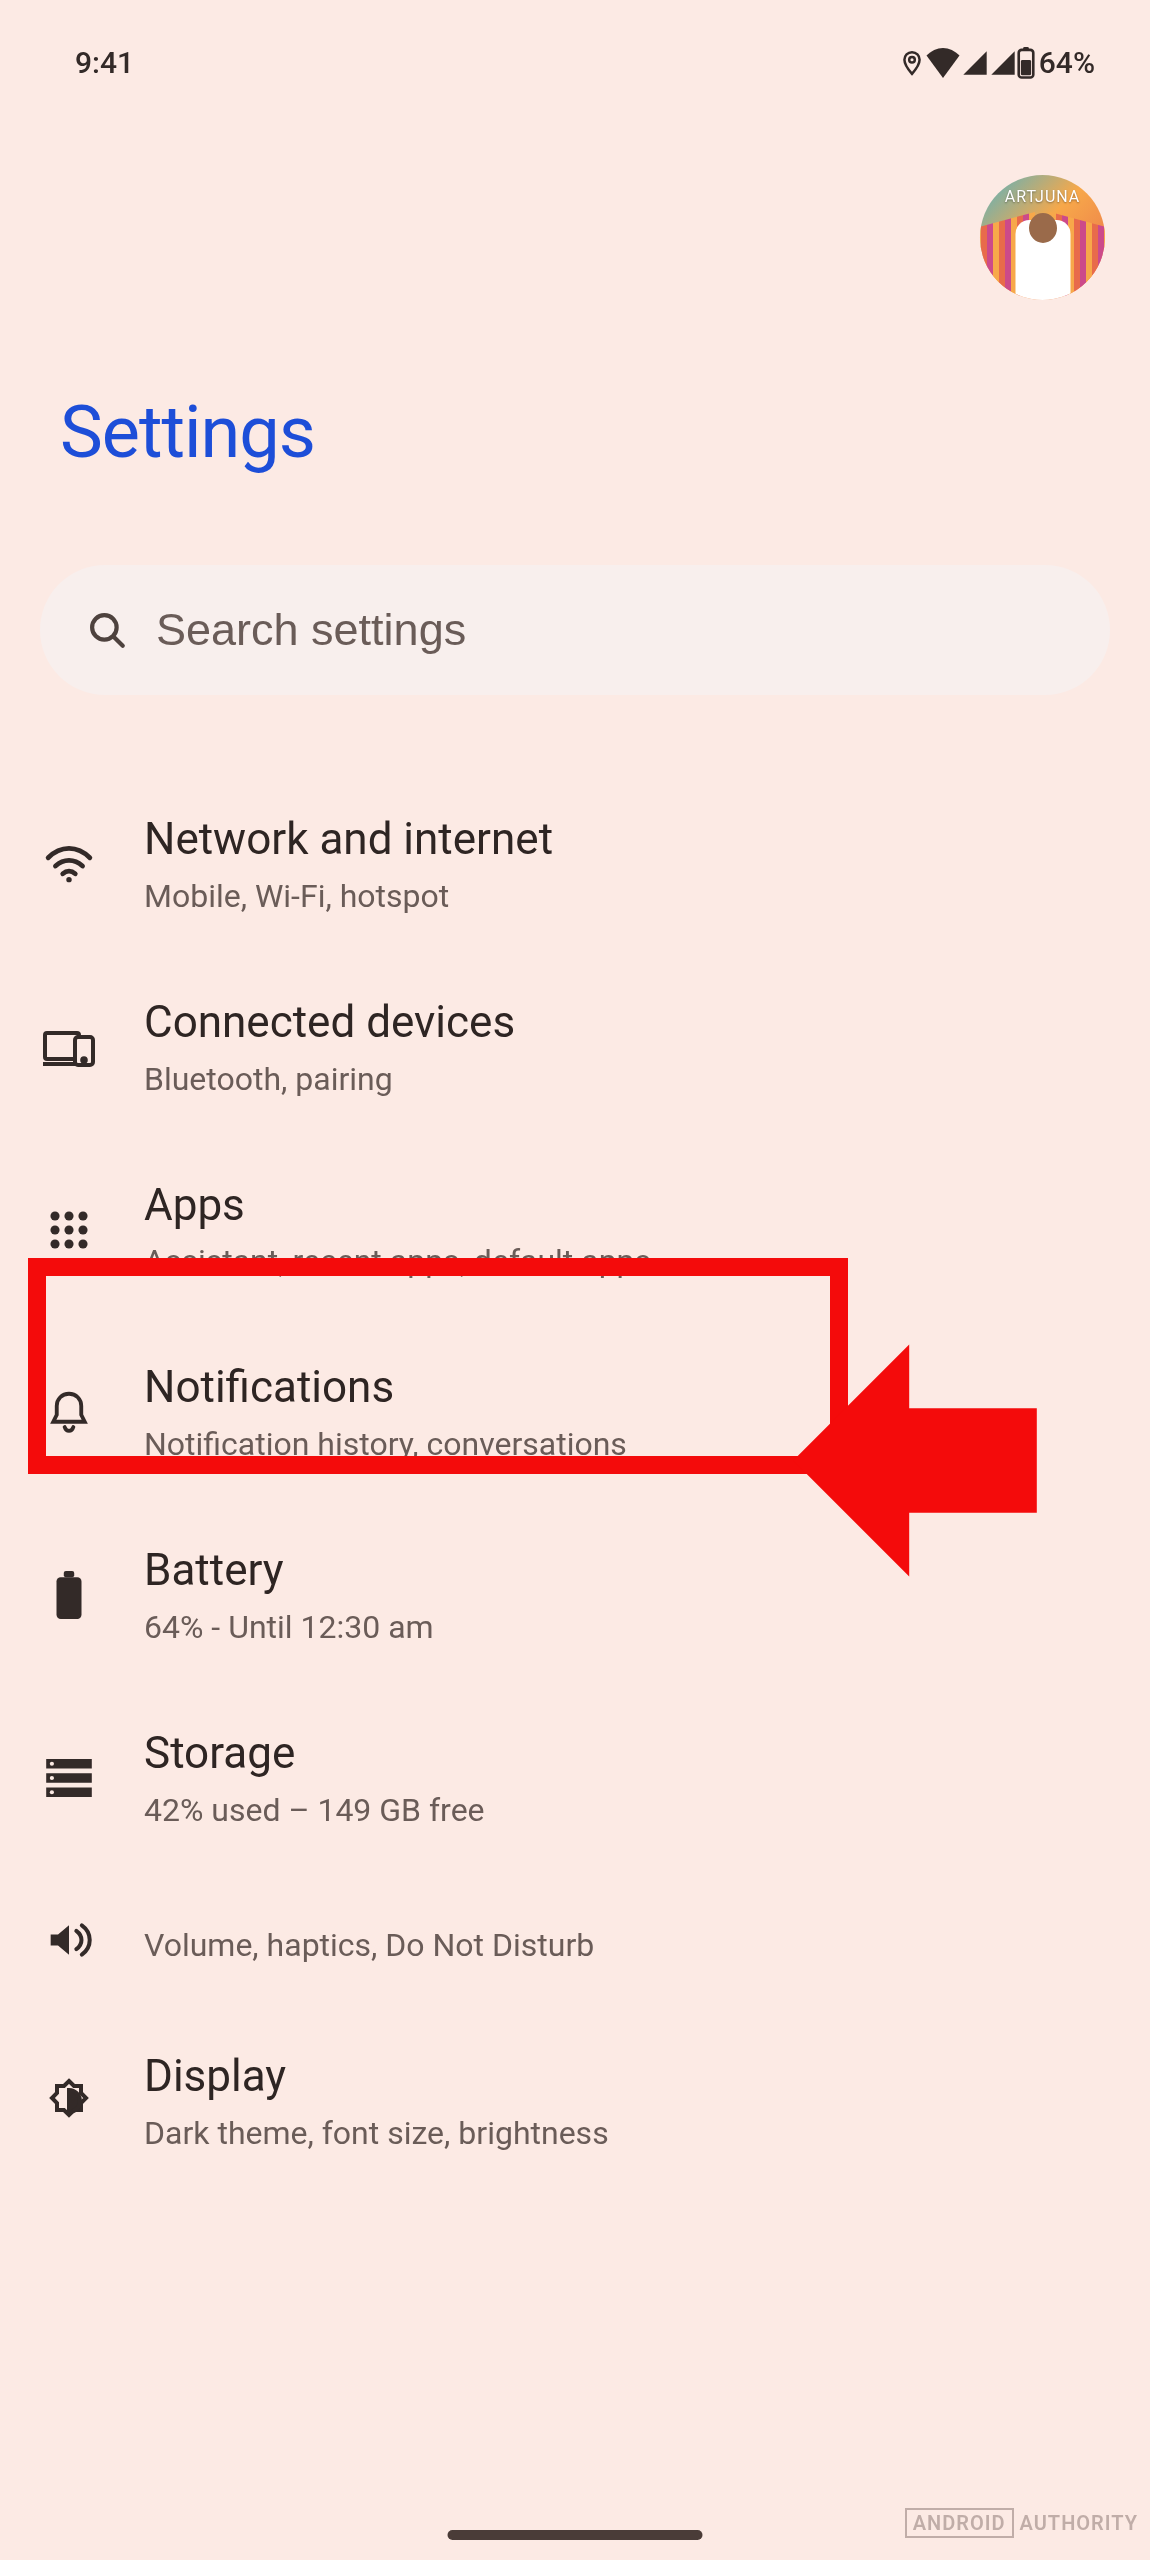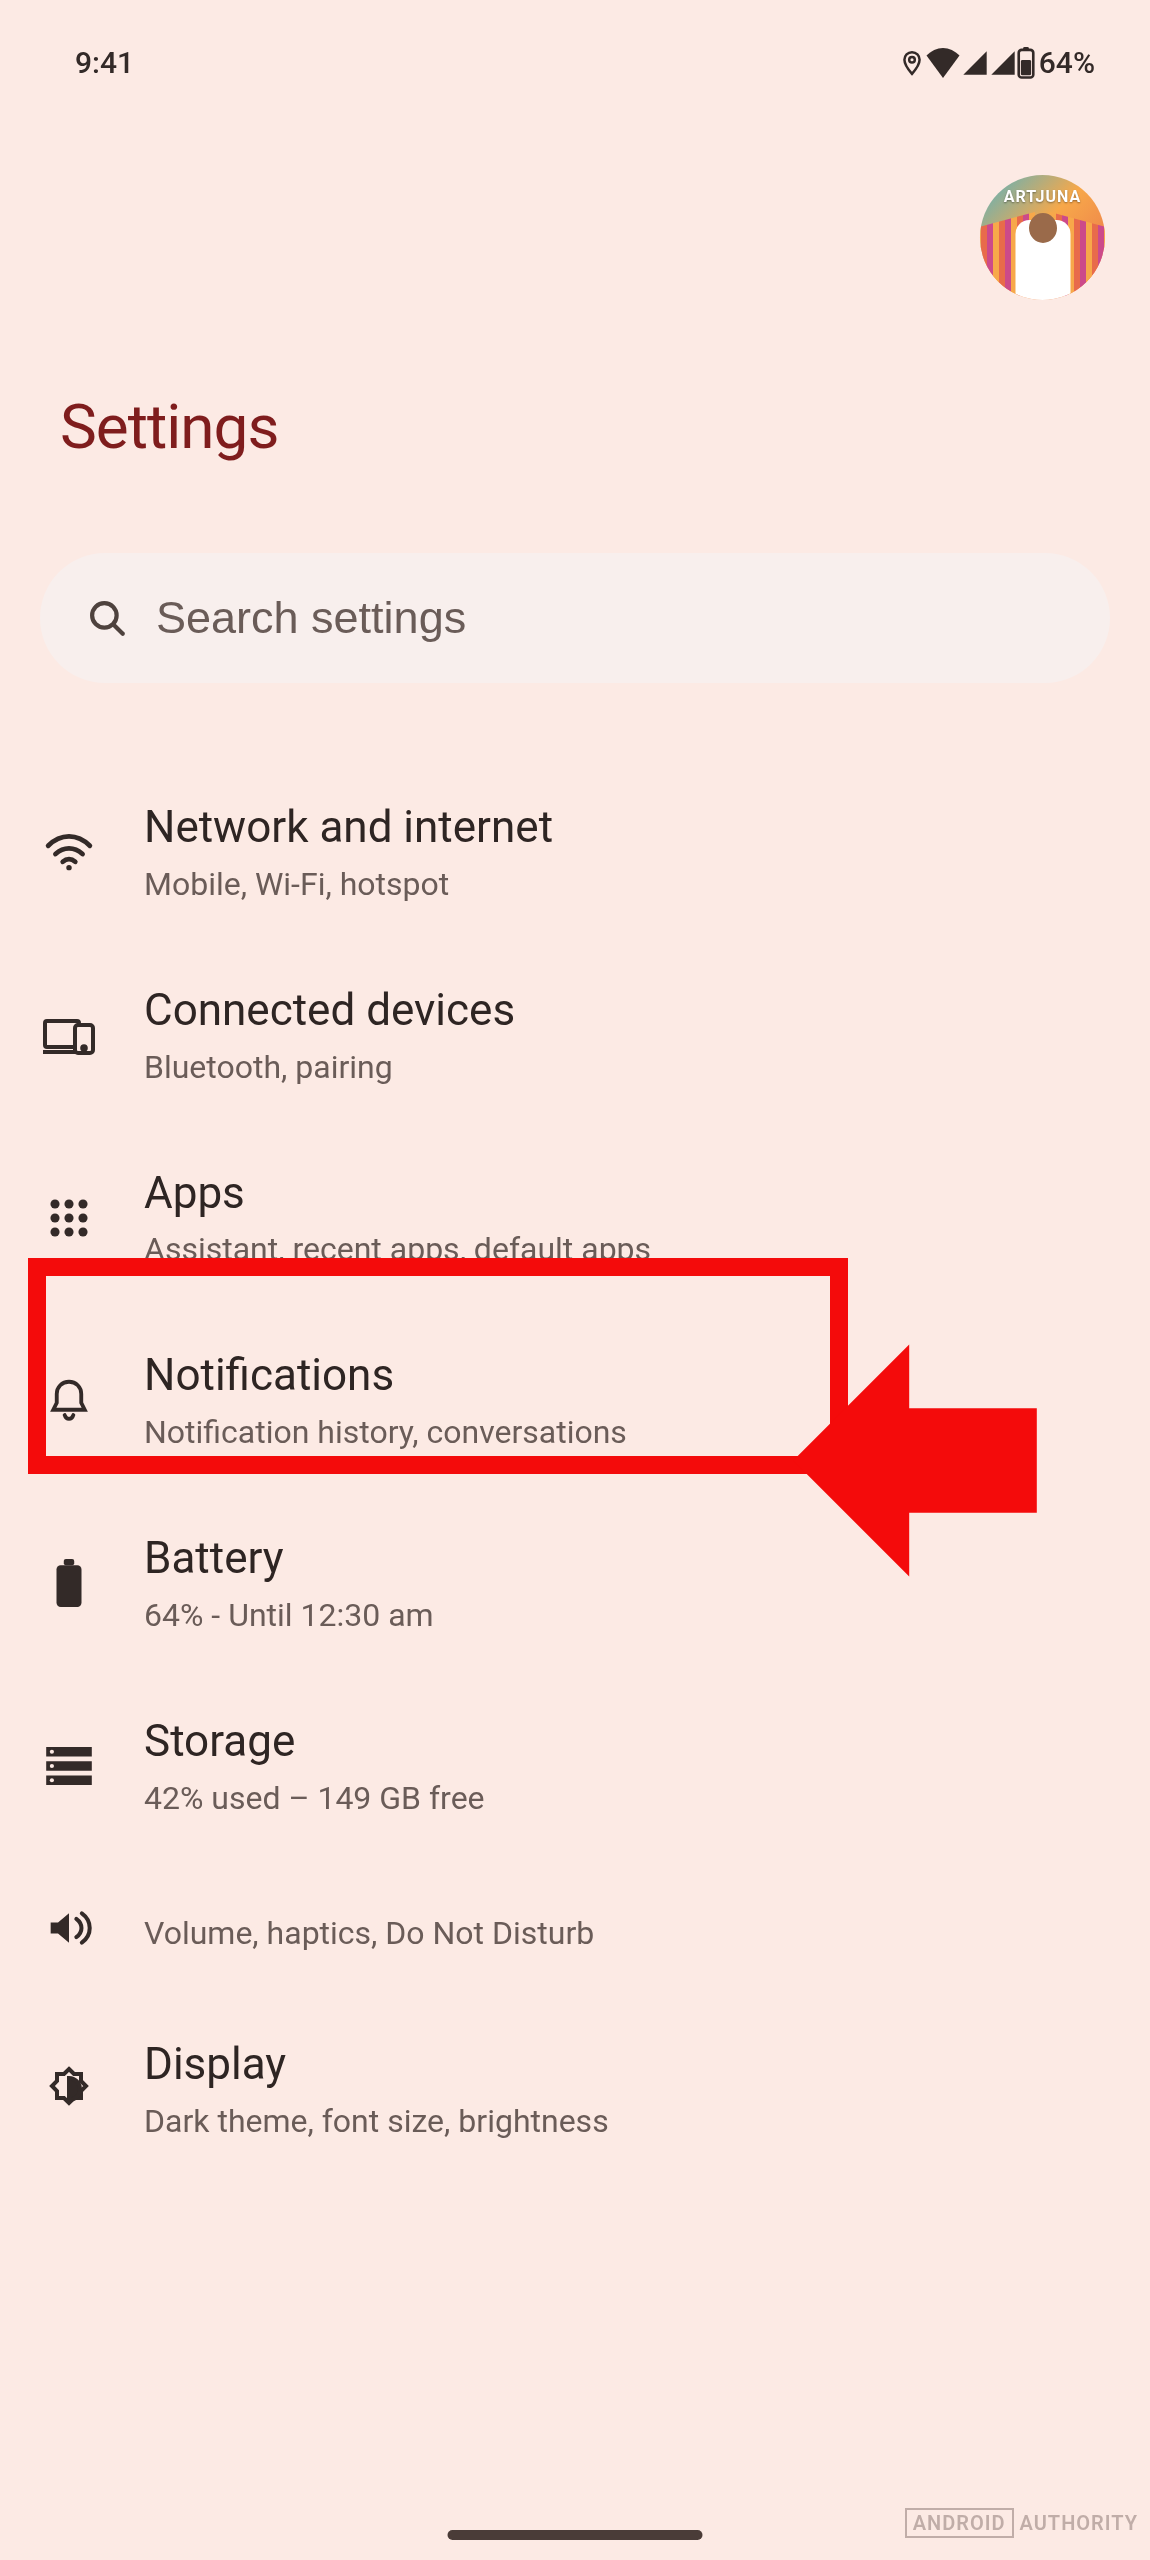--- a/index.html
+++ b/index.html
@@ -53,28 +53,28 @@
     .avatar-figure {
       position: absolute; bottom: 0; left: 50%; transform: translateX(-50%);
       width: 55px; height: 80px; background: #fff; border-radius: 14px 14px 0 0;
     }
     .avatar-head {
       position: absolute; top: 38px; left: 50%; transform: translateX(-50%);
       width: 28px; height: 30px; background: #9a6a4a; border-radius: 50%;
     }
     .avatar-text {
       position: absolute; top: 12px; width: 100%; text-align: center;
-      font-size: 16px; font-weight: 700; color: #fff; letter-spacing: 1px;
+      font-size: 16px; font-weight: 400; color: #fff; letter-spacing: 1px;
       text-shadow: 0 1px 2px rgba(0,0,0,.4);
     }
     .page-title {
-      font-size: 62px;
+      font-size: 72px;
       font-weight: 400;
       letter-spacing: -1px;
-      color: #7f1d1d;
+      color: #1d4ed8;
       margin-top: 135px;
       margin-bottom: 90px;
     }
     .search {
       margin: 0 40px 60px 40px;
       background: #f8efed;
       border-radius: 70px;
       height: 130px;
       display: flex;
       align-items: center;

